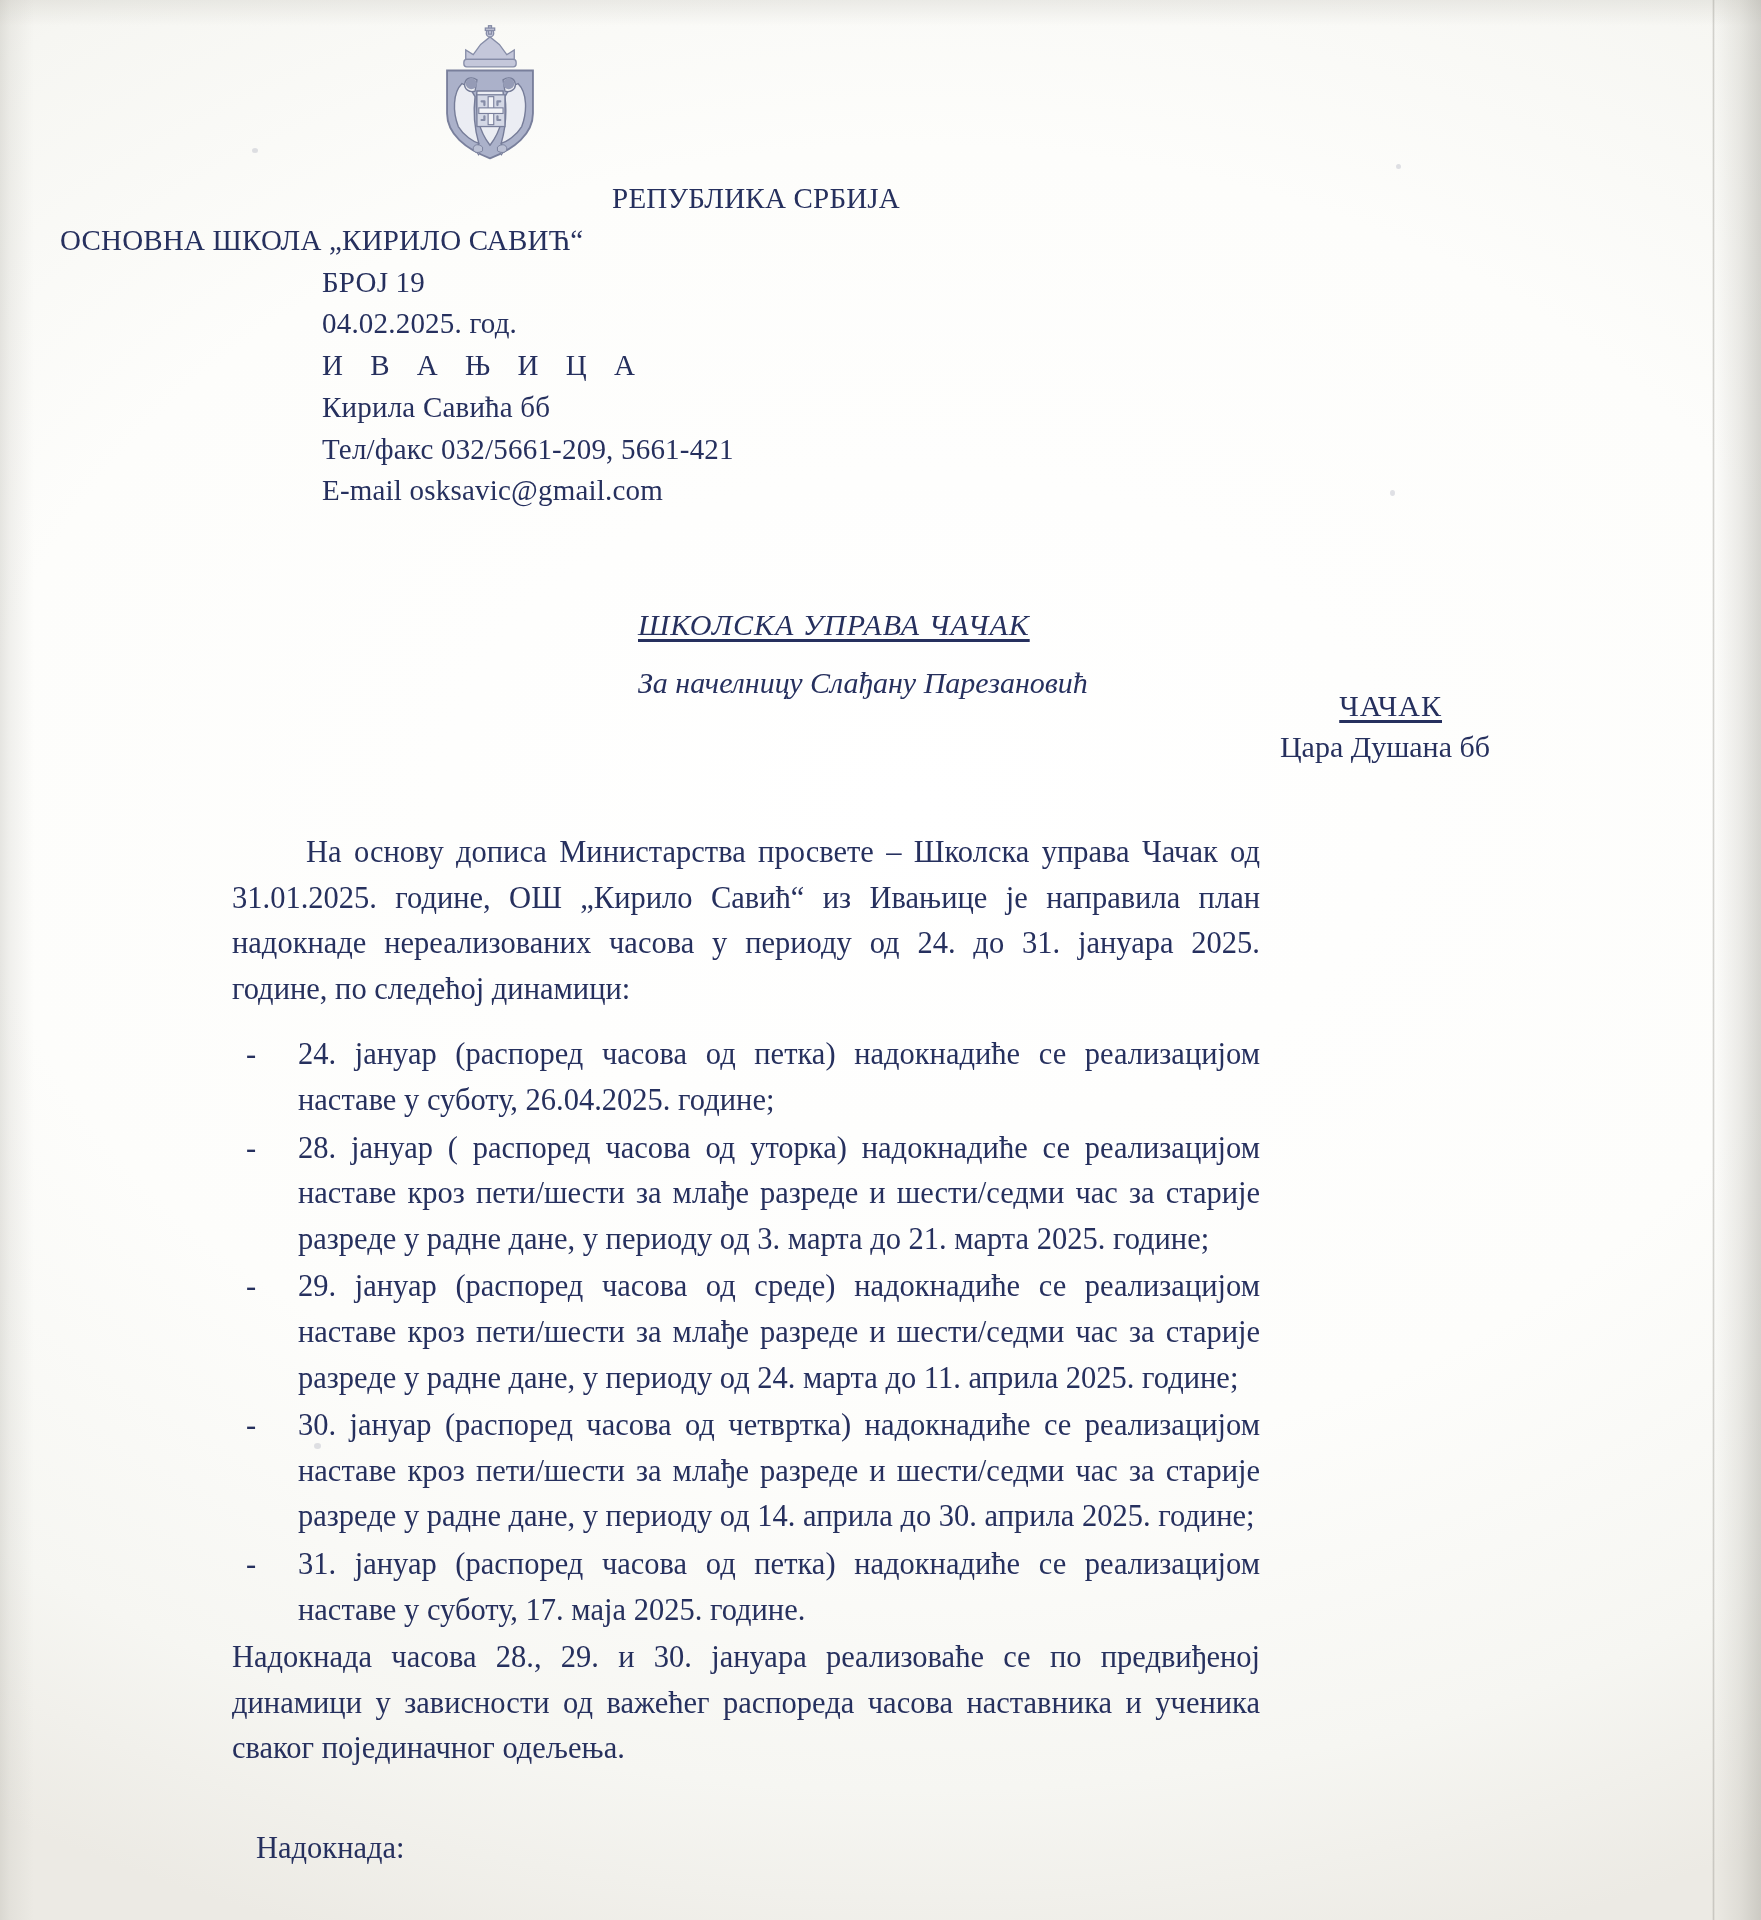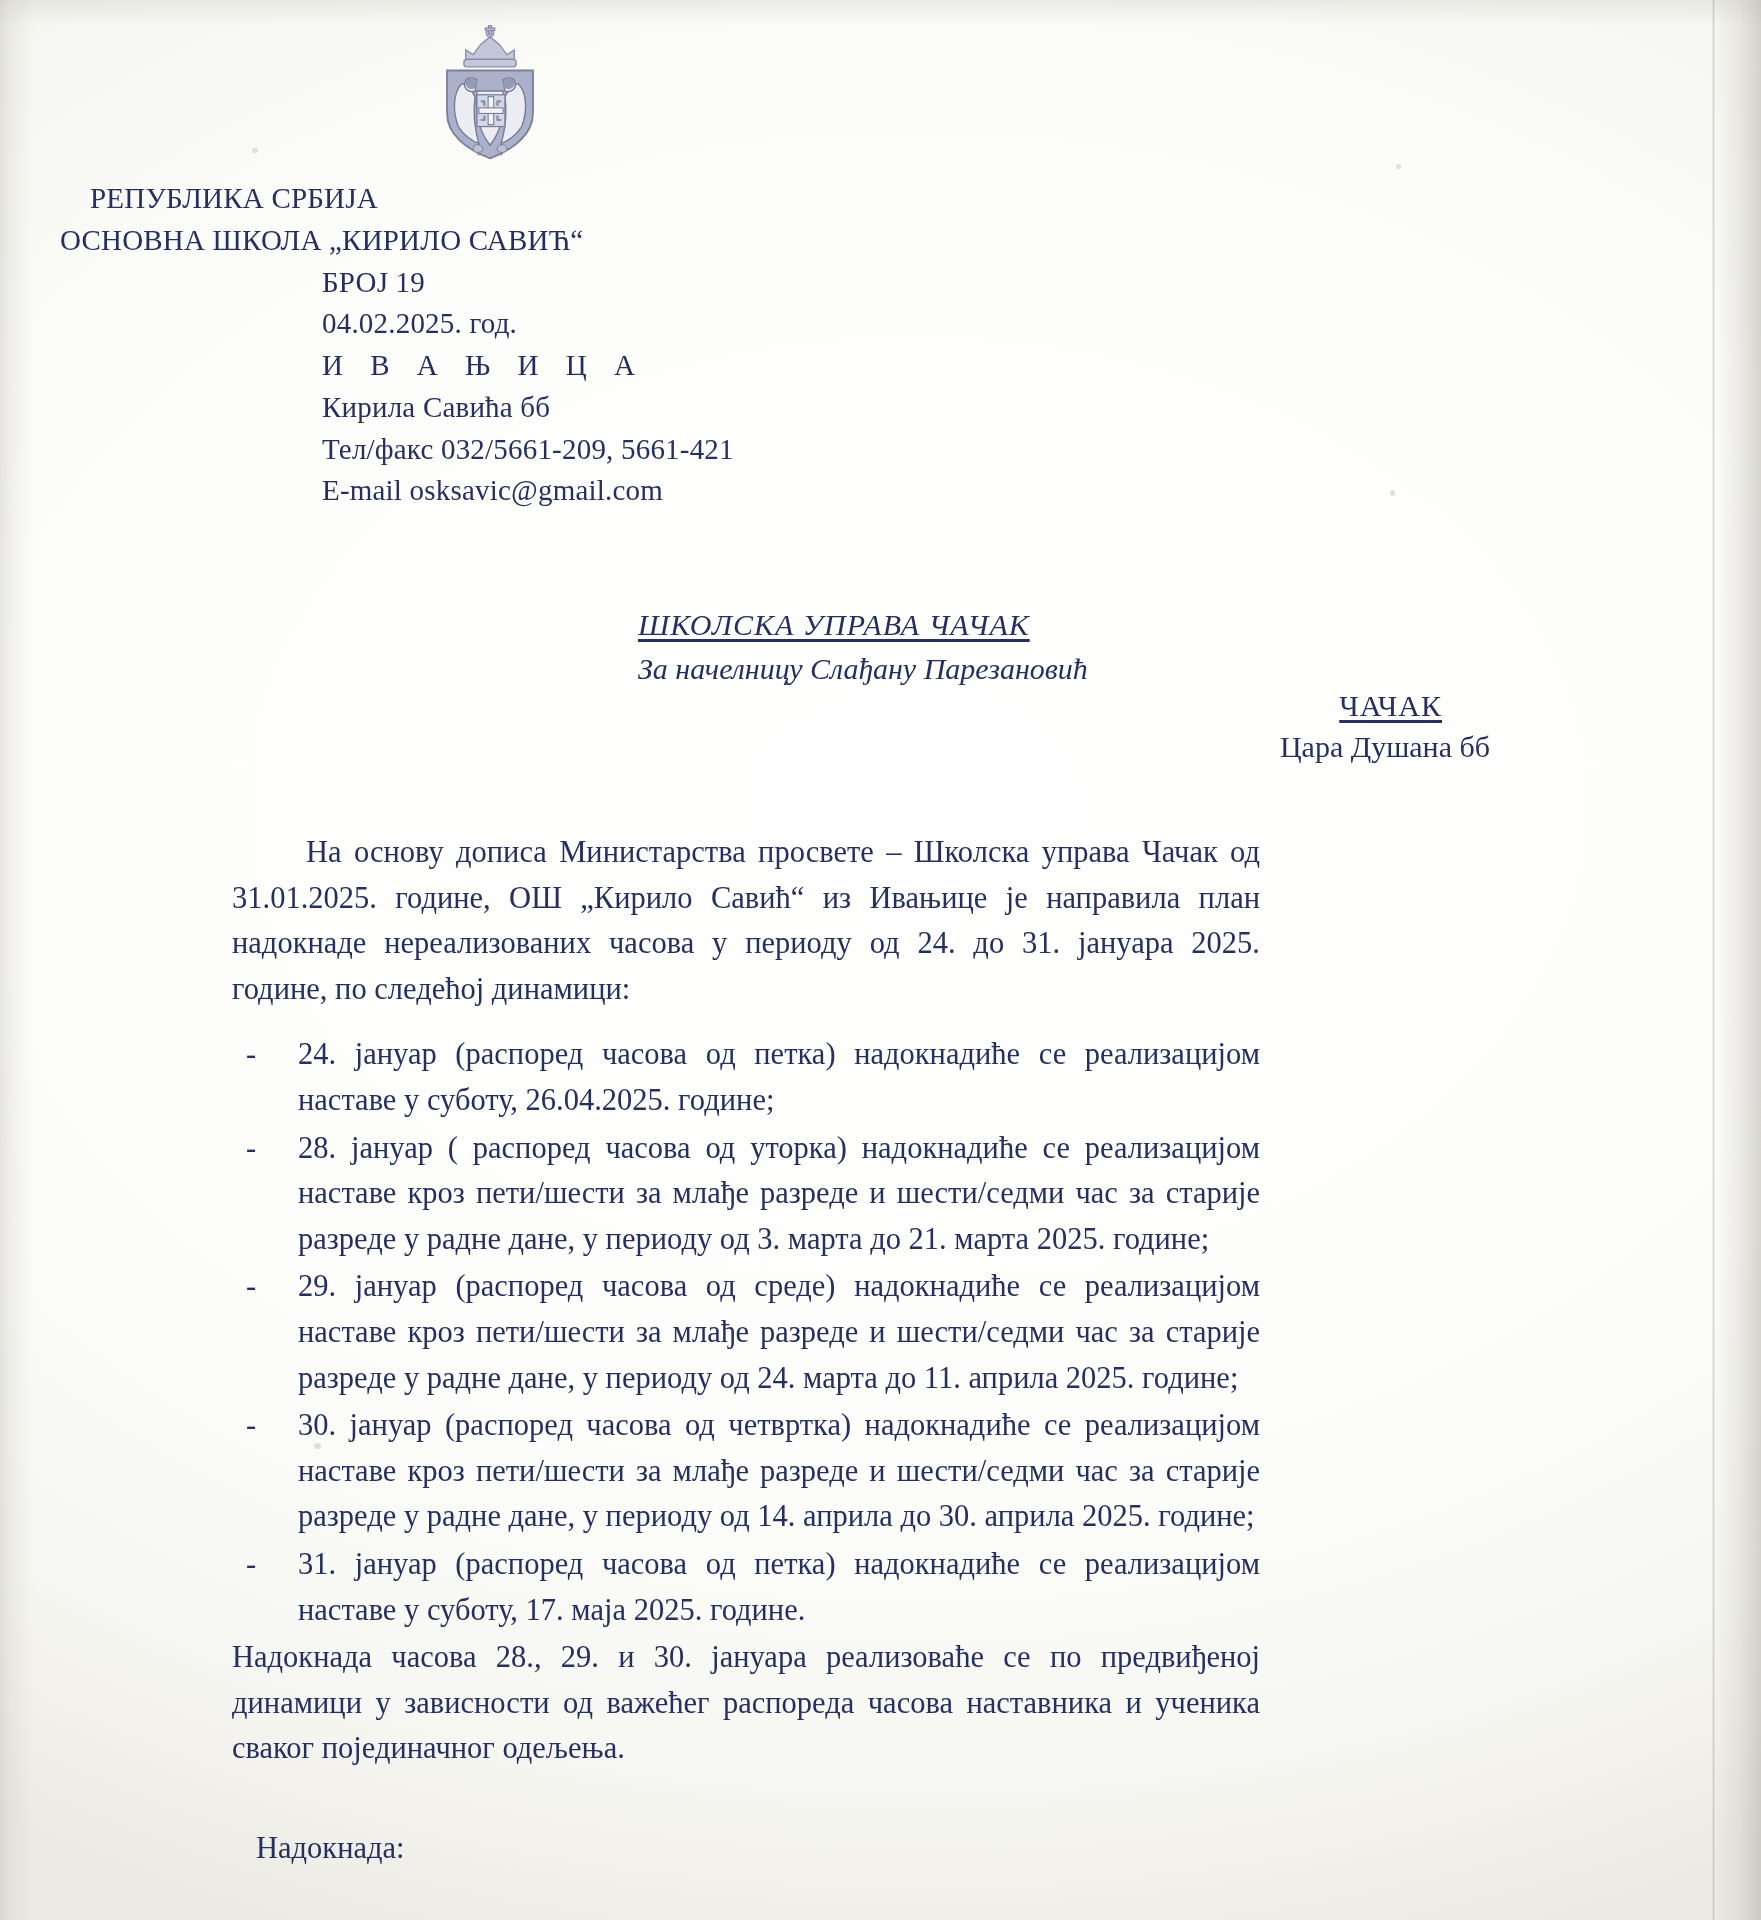--- a/index.html
+++ b/index.html
@@ -74,21 +74,21 @@
   .letterhead {
     position: absolute;
     left: 0;
     top: 178px;
     width: 900px;
     font-size: 29px;
     line-height: 1.44;
     letter-spacing: 0.2px;
   }
   .lh-line { white-space: nowrap; }
-  .lh-center1 { text-align: left; padding-left: 90px; }
+  .lh-center1 { text-align: right; padding-left: 90px; }
   .lh-center2 { text-align: left; padding-left: 60px; }
   .lh-indent { padding-left: 322px; }
   .lh-spaced { padding-left: 322px; letter-spacing: 10px; }
 
   
   .ministry {
     position: absolute;
     left: 0;
     top: 530px;
     width: 1420px;
@@ -105,21 +105,21 @@
     top: 605px;
     font-style: italic;
     font-size: 30px;
     line-height: 1.32;
   }
   .addressee .su {
     text-decoration: underline;
     text-underline-offset: 4px;
     letter-spacing: 1px;
   }
-  .addressee .nach { display: block; margin-top: 4px; }
+  .addressee .nach { display: block; margin-top: 18px; }
 
   .city-block {
     position: absolute;
     left: 1190px;
     top: 686px;
     font-size: 30px;
     line-height: 1.36;
     text-align: right;
     width: 300px;
   }

